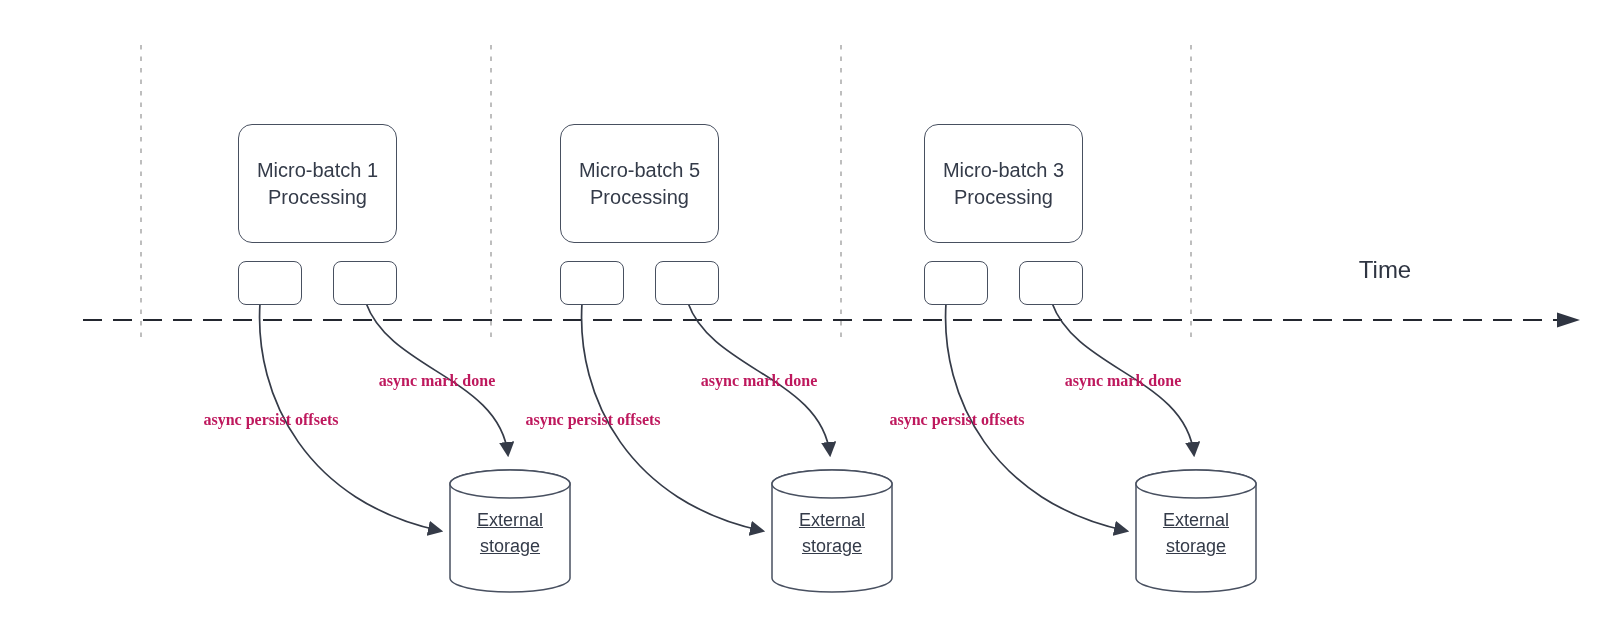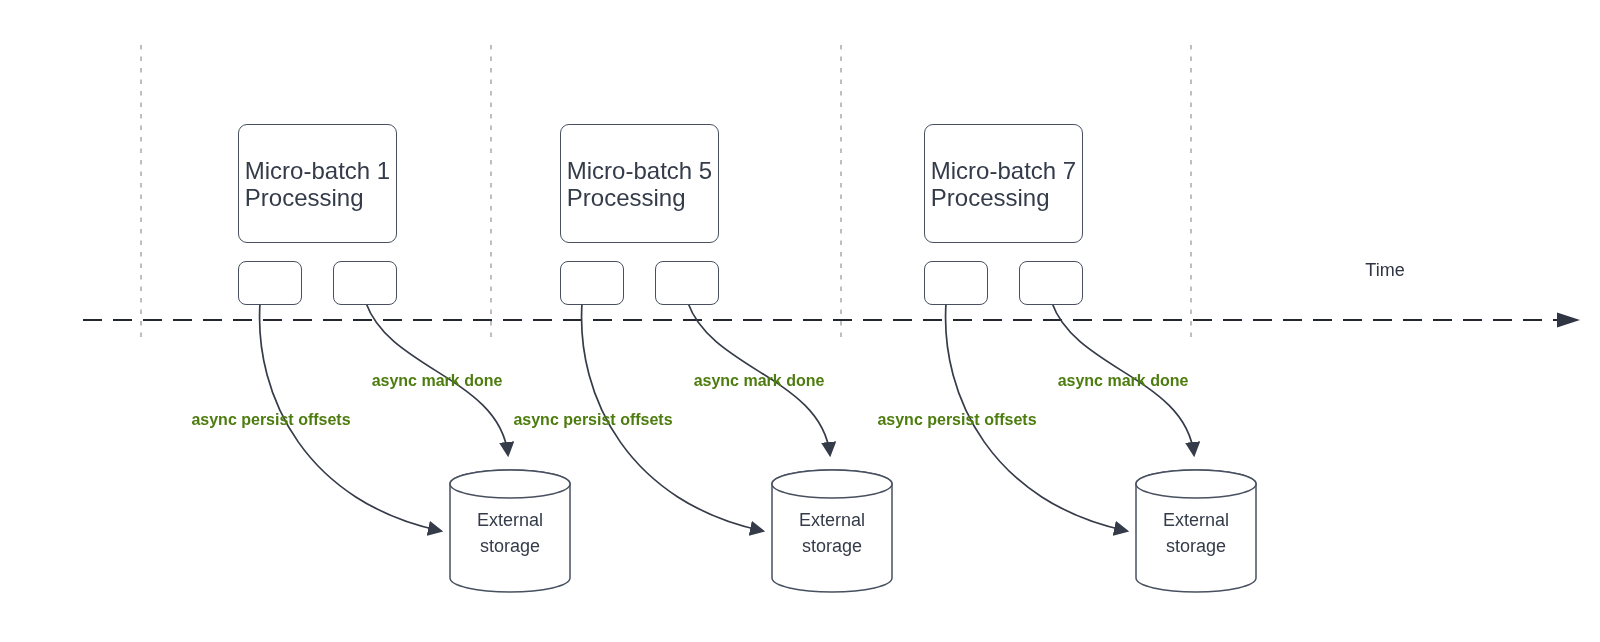--- a/index.html
+++ b/index.html
@@ -12,45 +12,46 @@
   }
   .layer{position:absolute;left:0;top:0;width:1600px;height:642px;}
   svg.layer{z-index:1;}
   .labels{z-index:2;}
   .batch{position:absolute;top:0;width:600px;height:642px;}
   .batch.b0{left:0;}
   .batch.b1{left:322px;}
   .batch.b2{left:686px;}
   .proc-box{
     position:absolute;left:238px;top:124px;width:157px;height:117px;
-    border:1.5px solid #485060;border-radius:9px;background:#ffffff;
+    border:1.5px solid #485060;border-radius:14px;background:#ffffff;
     display:flex;align-items:center;justify-content:center;
-    font-size:24px;line-height:27px;color:#343b49;
+    font-size:20px;line-height:27px;color:#343b49;text-align:center;
     white-space:pre-line;
   }
   .mini-box{
     position:absolute;top:261px;width:62px;height:42px;
     border:1.5px solid #485060;border-radius:8px;background:#ffffff;
   }
   .mini-box.left{left:238px;}
   .mini-box.right{left:333px;}
   .flow-label{
     position:absolute;transform:translateX(-50%);
-    font-size:16px;font-weight:bold;color:#4d7c0f;white-space:nowrap;
+    font-size:16px;font-weight:bold;color:#be185d;white-space:nowrap;font-family:Liberation Serif, serif;
   }
   .persist-label{left:271px;top:411px;}
   .done-label{left:437px;top:372px;}
   .storage-label{
     position:absolute;left:450px;top:507px;width:120px;
     font-size:18px;line-height:26px;color:#343b49;text-align:center;
     white-space:pre-line;
+    text-decoration:underline;
   }
   .time-label{
     position:absolute;left:1385px;top:270px;transform:translate(-50%,-50%);
-    font-size:18px;color:#2f3542;
+    font-size:24px;color:#2f3542;
   }
 </style>
 </head>
 <body>
 
 <div class="canvas">
 
   <svg class="layer" width="1600" height="642" viewBox="0 0 1600 642">
     <defs>
       <marker id="arrow" viewBox="0 0 10 10" refX="8.5" refY="5" markerWidth="9" markerHeight="9" orient="auto">
@@ -106,21 +107,21 @@
 Processing</div>
       <div class="mini-box left"></div>
       <div class="mini-box right"></div>
       <div class="flow-label persist-label">async persist offsets</div>
       <div class="flow-label done-label">async mark done</div>
       <div class="storage-label">External
 storage</div>
     </div>
 
     <div class="batch b2">
-      <div class="proc-box">Micro-batch 7
+      <div class="proc-box">Micro-batch 3
 Processing</div>
       <div class="mini-box left"></div>
       <div class="mini-box right"></div>
       <div class="flow-label persist-label">async persist offsets</div>
       <div class="flow-label done-label">async mark done</div>
       <div class="storage-label">External
 storage</div>
     </div>
 
     <div class="time-label">Time</div>

